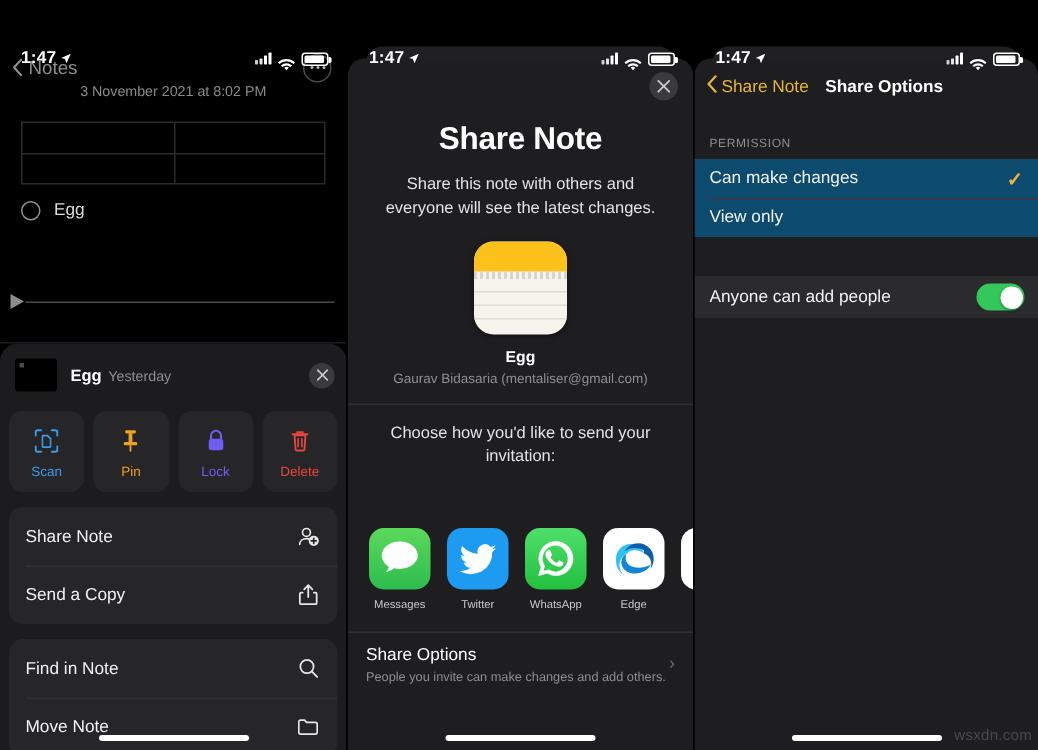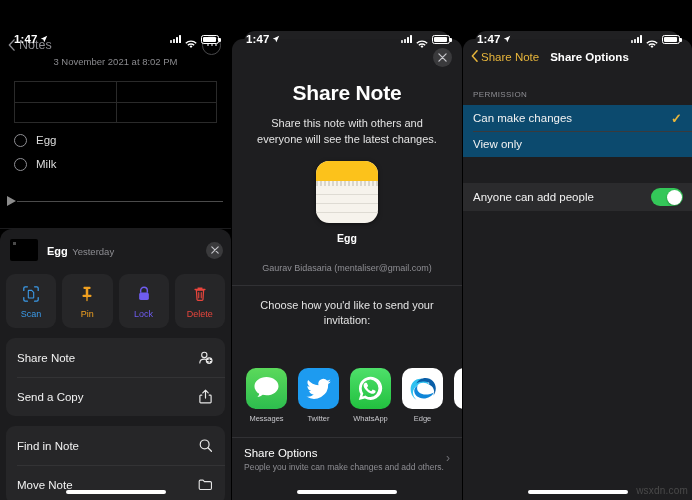--- a/index.html
+++ b/index.html
@@ -89,21 +89,21 @@
   .card { position:absolute; top: 39px; left: 0; right: 0; bottom: 0; background:#1e1e20; border-radius: 11px 11px 0 0; }
   .card-close { position:absolute; top: 9px; right: 10px; width:19px; height:19px; border-radius:50%; background:#3a3a3c; display:flex;align-items:center;justify-content:center;}
   .card-close svg{width:9px;height:9px;}
   .share-h1 { text-align:center; color:#fff; font-size:21px; font-weight:700; margin-top: 42px; letter-spacing:-.2px;}
   .share-p { text-align:center; color:#e3e3e3; font-size:11px; line-height:16px; margin: 10px 18px 0 18px;}
   .note-icon { width:62px; height:62px; margin: 14px auto 0 auto; border-radius:13px; overflow:hidden; background:#f6f3ec; box-shadow:0 1px 4px rgba(0,0,0,.5);}
   .note-icon .top { height:20px; background:#fcc21b;}
   .note-icon .dots { height:5px; background:repeating-linear-gradient(to right,#d8d5cd 0 2px,transparent 2px 4px); }
   .note-icon .ln { height:1px; background:#dedbd3; margin: 8px 0 0 0;}
   .note-name { text-align:center; color:#fff; font-size:10.5px; font-weight:700; margin-top:9px;}
-  .note-owner { text-align:center; color:#8e8e93; font-size:9px; margin-top:19px;}
+  .note-owner { text-align:center; color:#8e8e93; font-size:9px; margin-top:3px;}
   .hr-line { height:1px; background:#313134; margin: 12px 0 0 0;}
   .choose-p { text-align:center; color:#e3e3e3; font-size:11px; line-height:15px; margin: 12px 20px 0 20px;}
 
   .apps { display:flex; gap:11px; padding: 12px 0 0 14px; }
   .app { width:41px; flex:none;margin-top:28px; }
   .app .box { width:41px; height:41px; border-radius:10px; overflow:hidden; position:relative; }
   .app .nm { text-align:center; color:#c9c9cd; font-size:7.5px; margin-top:5px; }
   .app.clip { width:20px; overflow:hidden;}
 
   .share-opt { margin-top: 14px; border-top:1px solid #313134; padding: 9px 12px 0 12px; display:flex; align-items:flex-start; justify-content:space-between; }
@@ -188,24 +188,20 @@
     <div class="note-table">
       <span class="vline"></span>
       <span class="hline"></span>
     </div>
 
     <div class="checklist">
       <div class="cl-row">
         <span class="cl-circle"></span>
         <span class="cl-text">Egg</span>
       </div>
-      <div class="cl-row">
-        <span class="cl-circle"></span>
-        <span class="cl-text">Milk</span>
-      </div>
     </div>
 
     <div class="dragbar">
       <span class="line"></span>
       <span class="tri"></span>
     </div>
 
     <div class="p1divider"></div>
 
     <div class="sheet">

